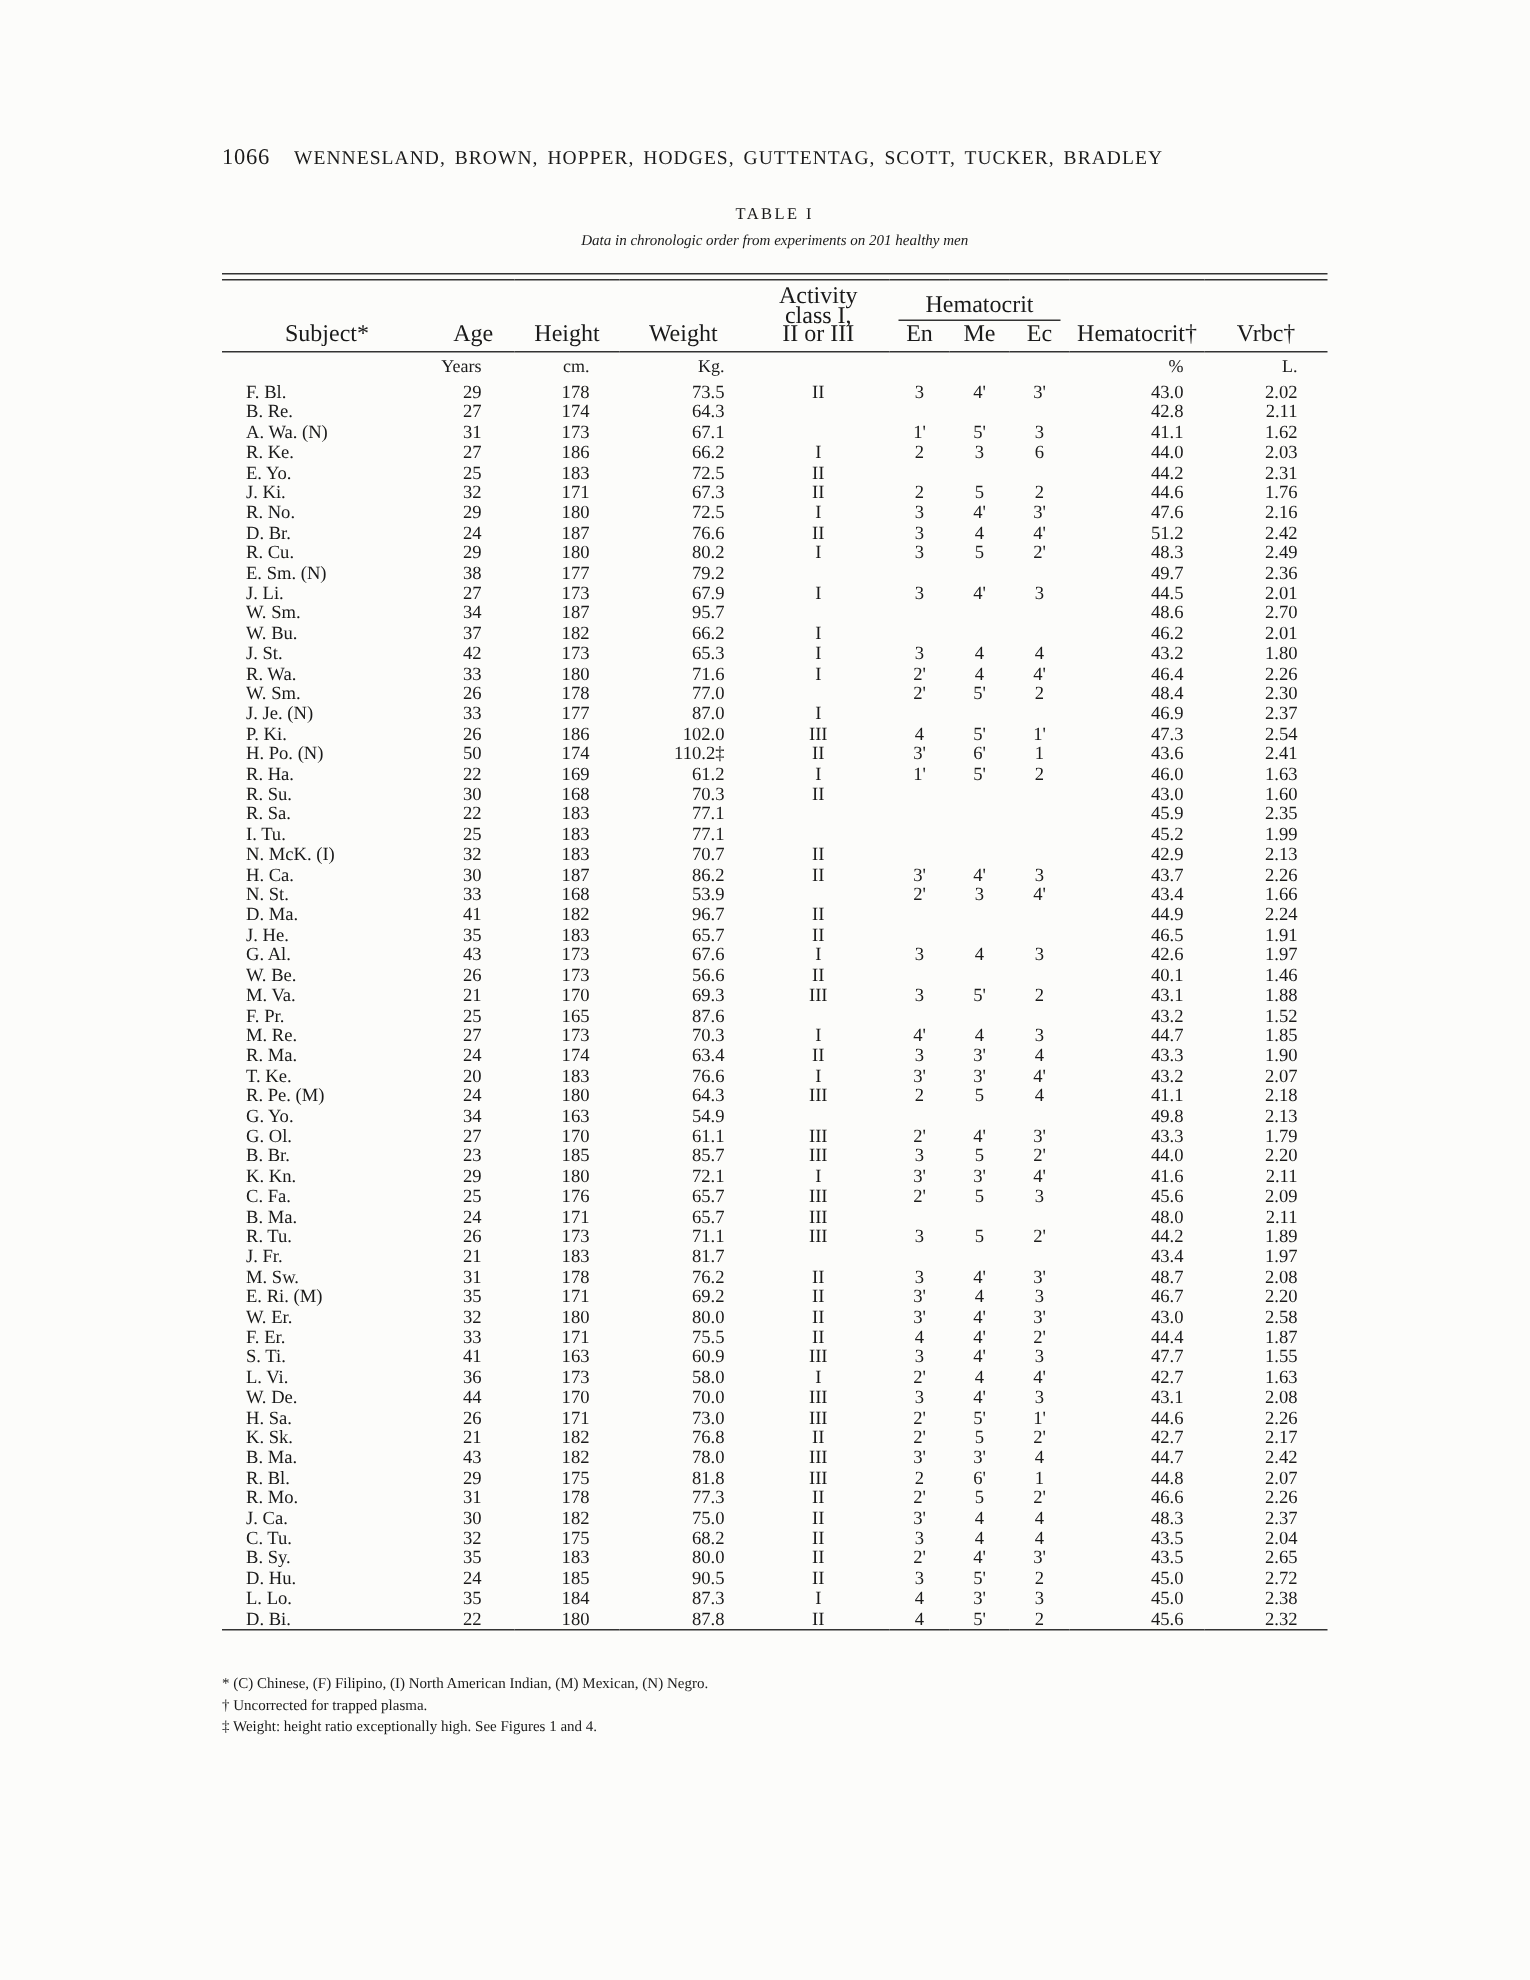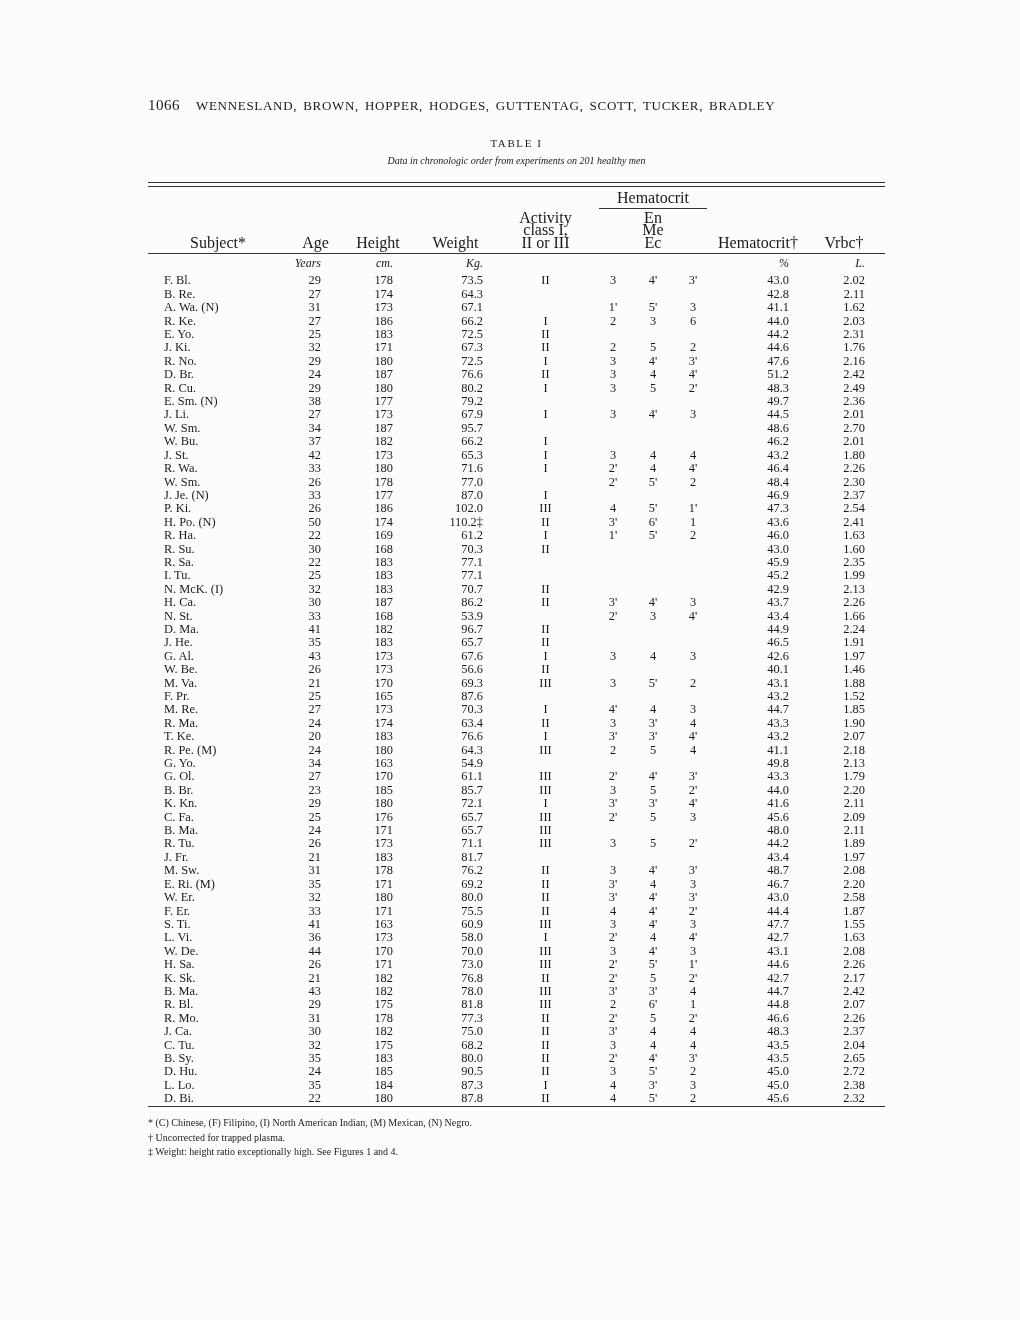--- a/index.html
+++ b/index.html
@@ -34,24 +34,24 @@
   col.w-hct { width: 90px; }
   col.w-vrbc { width: 82px; }
 
   thead th {
     font-weight: normal; font-size: 16px; line-height: 12.5px;
     vertical-align: bottom; text-align: center;
     padding: 5px 0 4px; border-bottom: 1px solid #333; margin-top: 36px;
   }
   .activity-h { white-space: pre-line; display: inline-block; text-align: center; }
   .somato-title { border-bottom: 1px solid #333; margin: 0 6px 3px; padding-bottom: 3px; }
-  .somato-sub { display: flex; flex-direction: column; }
+  .somato-sub { display: flex; }
   .somato-sub span { flex: 1; text-align: center; }
 
-  tr.units-row td { font-style: italic; font-size: 12px; padding-top: 3px; padding-bottom: 4px; border: none; }
+  tr.units-row td { font-size: 12px; padding-top: 3px; padding-bottom: 4px; border: none; }
 
   td { font-size: 12.4px; line-height: 13.4px; padding: 0; white-space: nowrap; }
   .col-subject { text-align: left; padding-left: 16px; }
   .col-age { text-align: right; padding-right: 22px; }
   .col-height { text-align: right; padding-right: 20px; }
   .col-weight { text-align: right; padding-right: 15px; }
   .col-activity { text-align: center; }
   .col-en, .col-me, .col-ec { text-align: center; }
   .col-hct { text-align: right; padding-right: 14px; }
   .col-vrbc { text-align: right; padding-right: 20px; }

